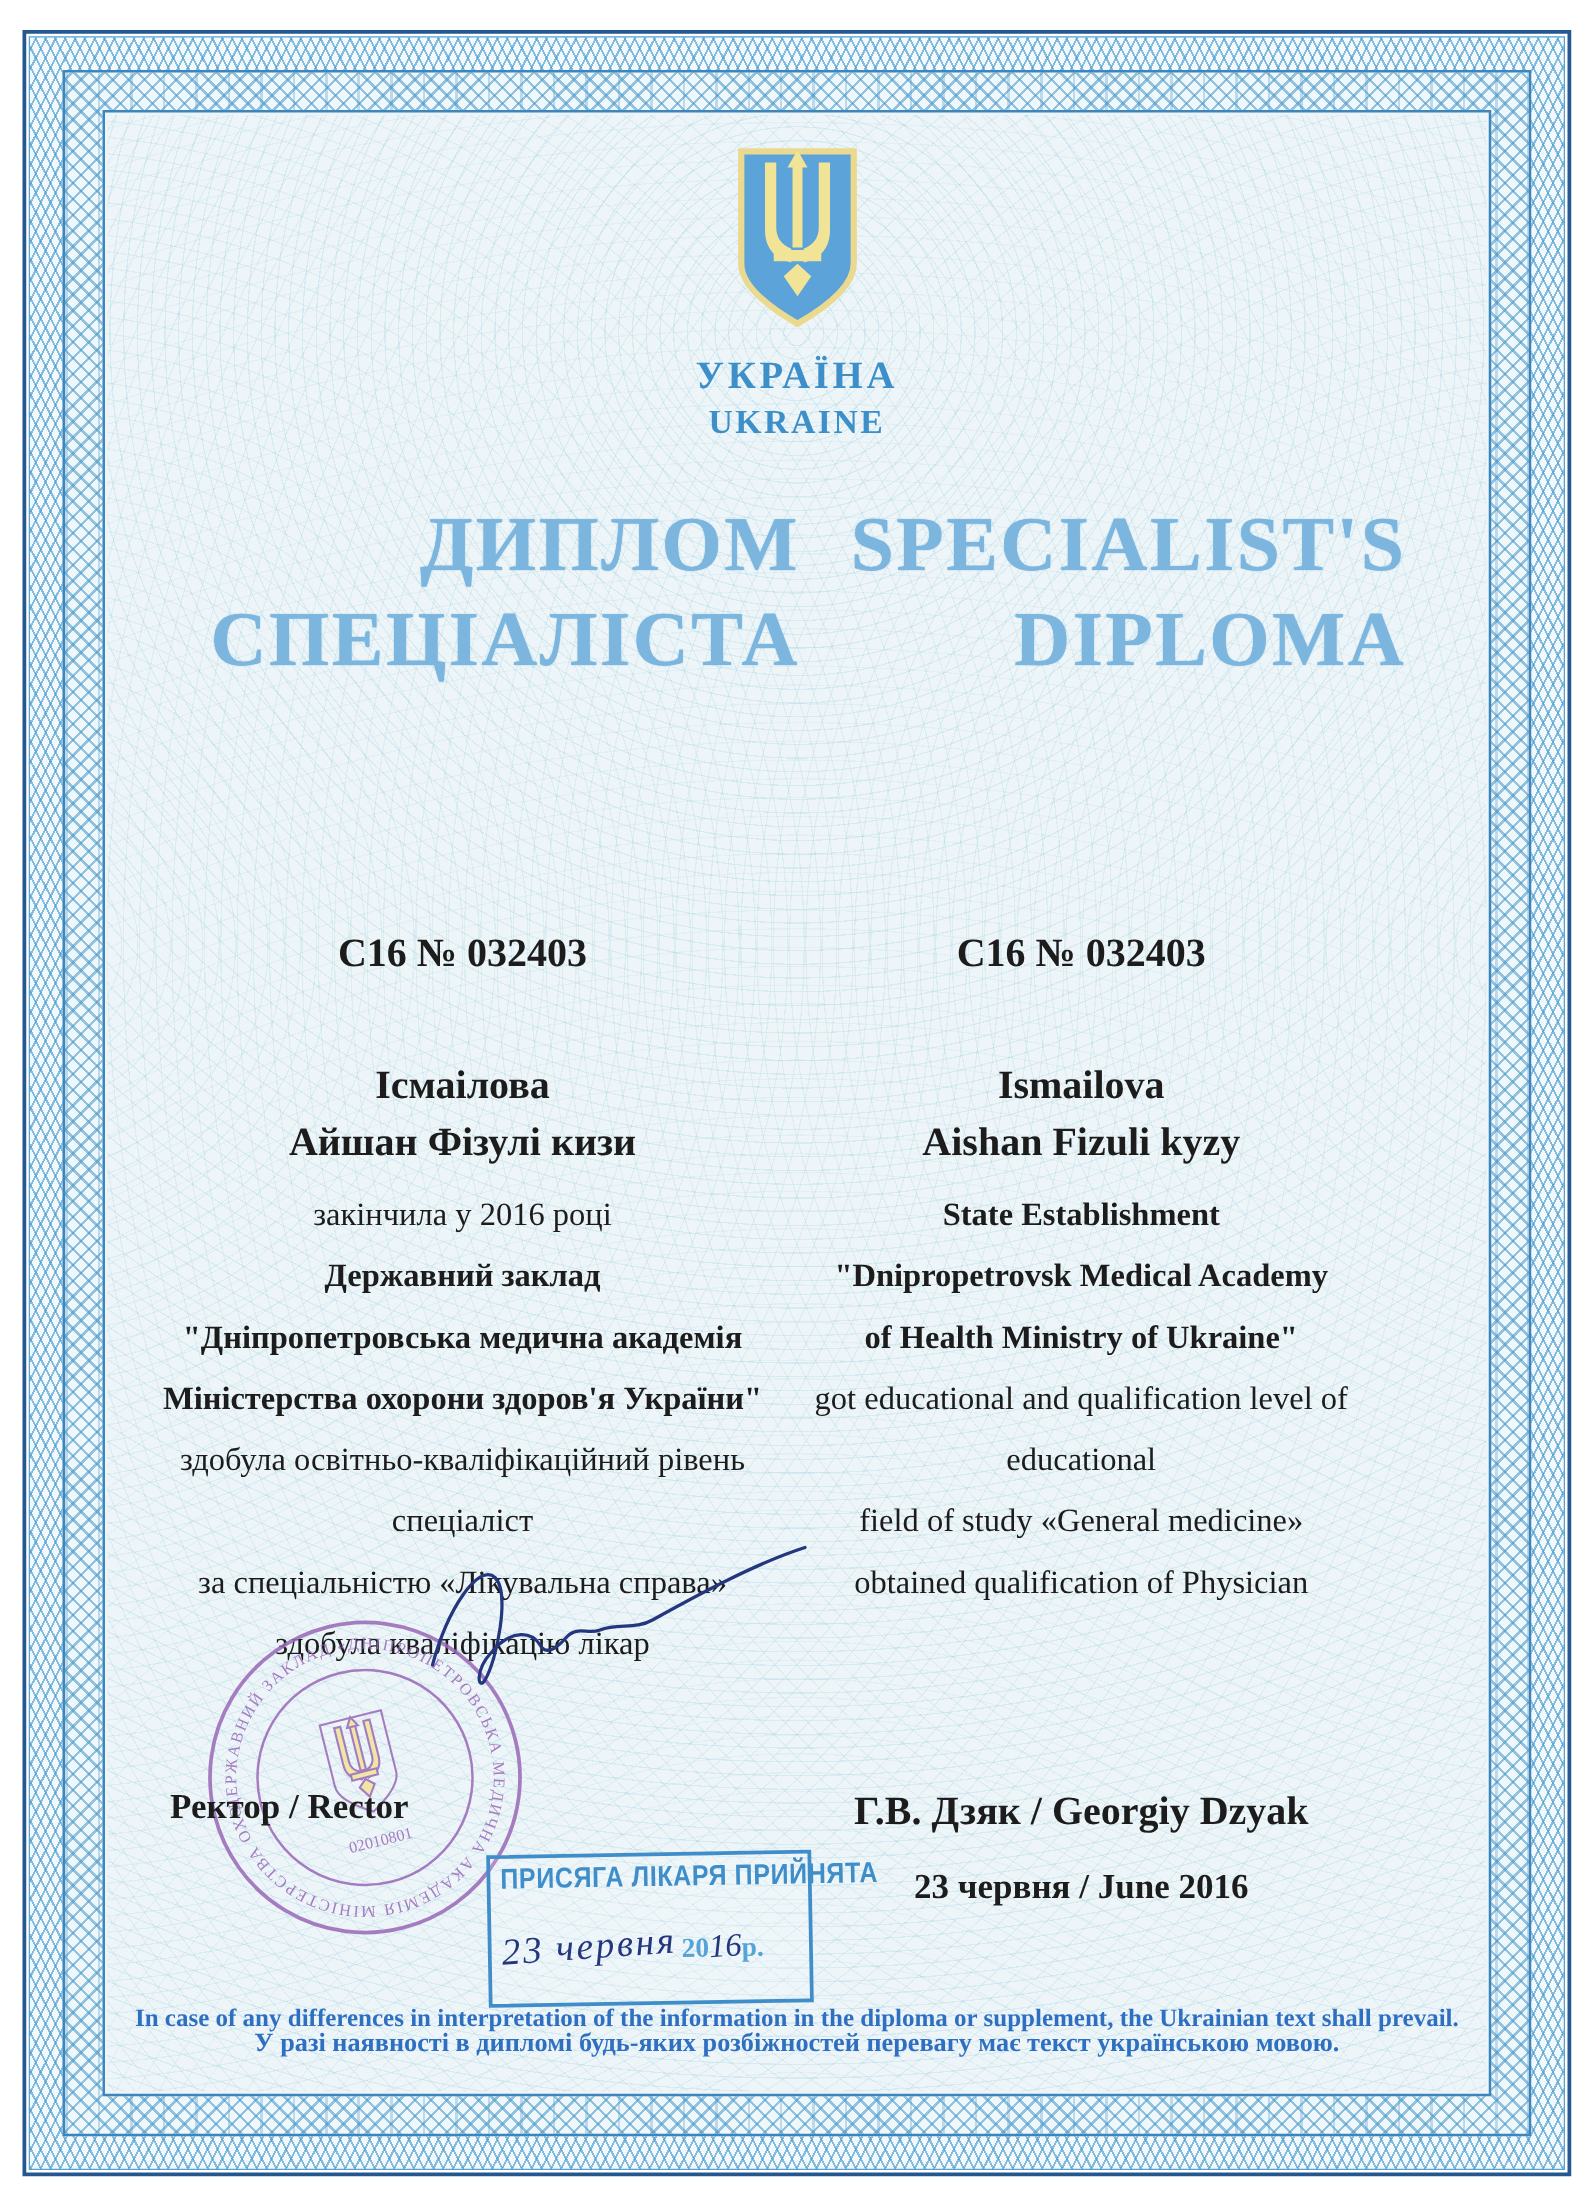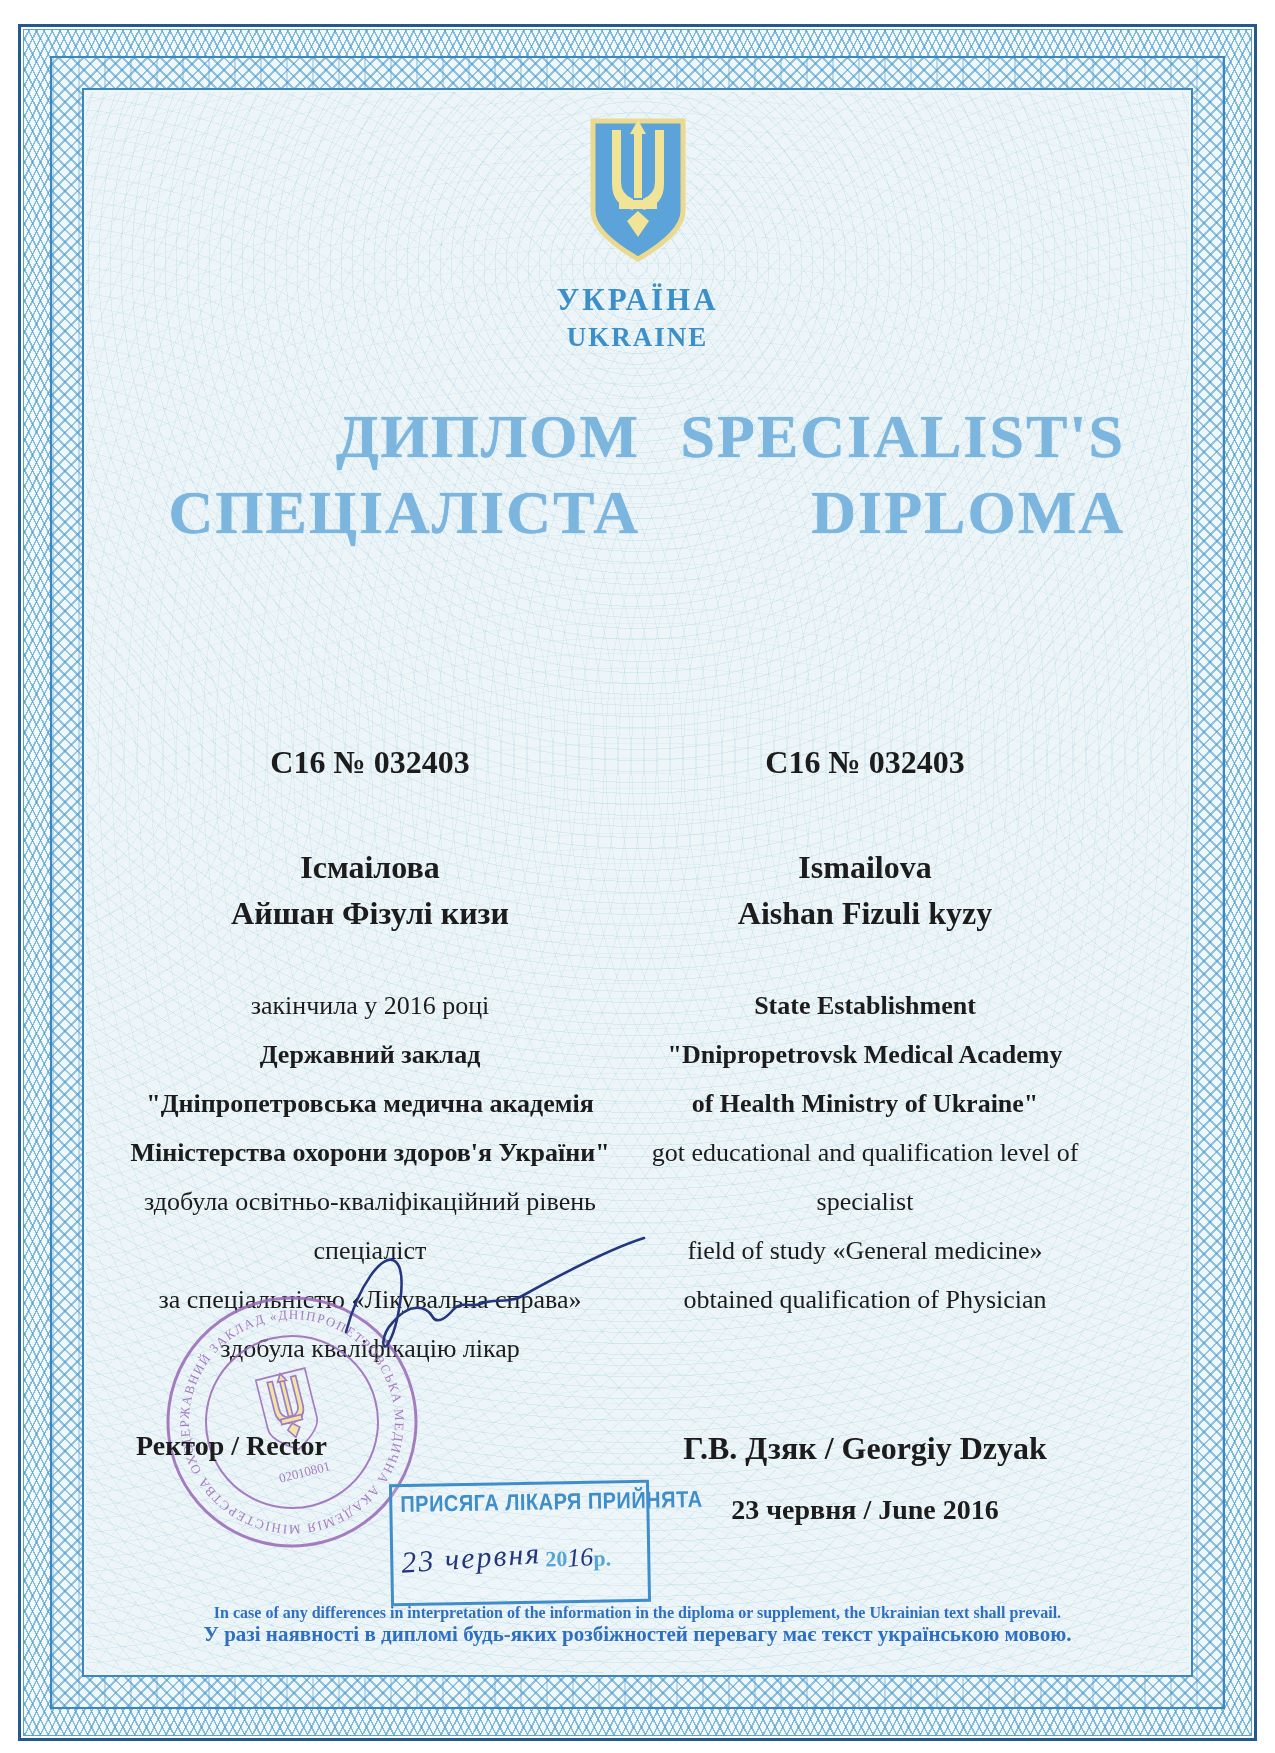--- a/index.html
+++ b/index.html
@@ -37,40 +37,40 @@
   
   .title{position:absolute;top:306px;text-align:right;font-weight:bold;color:#7cb6de;
          font-size:62px;line-height:76px;letter-spacing:2px;text-shadow:0 0 1px #69a9d5;}
   .col-l{left:14px;width:540px;}
   .col-r{left:519px;width:520px;}
   
   .colblock{position:absolute;text-align:center;}
   .num{top:652px;font-size:32px;font-weight:bold;}
   .names{top:756px;font-size:32px;font-weight:bold;line-height:38px;}
   .names .n2{margin-top:8px;}
-  .body{top:889px;font-size:26px;line-height:49px;}
+  .body{top:855px;font-size:26px;line-height:49px;}
   .body .b{font-weight:bold;}
   
   .rector{position:absolute;left:50px;top:1338px;font-size:28px;font-weight:bold;}
   .rname {position:absolute;left:519px;width:520px;top:1338px;text-align:center;font-size:32px;font-weight:bold;}
   .rdate {position:absolute;left:519px;width:520px;top:1402px;text-align:center;font-size:28px;font-weight:bold;}
   .seal{position:absolute;left:76px;top:1200px;transform:rotate(-14deg);opacity:.85;}
   .sig{position:absolute;left:252px;top:1140px;}
   .oath{position:absolute;left:304px;top:1390px;width:238px;height:104px;
         border:3px solid #3f8ec9;transform:rotate(-1deg);padding:6px 8px;background:rgba(255,255,255,.15);}
   .oath .t{font-family:"Liberation Sans","DejaVu Sans",sans-serif;font-weight:bold;font-size:20px;
            color:#3f8ec9;letter-spacing:.5px;transform:scaleY(1.15);white-space:nowrap;}
   .oath .row{margin-top:26px;white-space:nowrap;}
   .hand{font-style:italic;color:#24367e;font-size:30px;letter-spacing:2px;display:inline-block;transform:rotate(-3deg);}
   .hand.small{font-size:26px;letter-spacing:0;}
   .printedyear{color:#55a4d6;font-size:22px;font-weight:bold;}
   
   .footer{position:absolute;left:0;width:100%;text-align:center;font-weight:bold;}
   .footer.uk{top:1530px;font-size:21px;color:#2f6fc2;}
-  .footer.en{top:1512px;font-size:16px;color:#2f6fc2;}
+  .footer.en{top:1512px;font-size:20px;color:#2f6fc2;}
 </style>
 </head>
 <body>
 
 <div class="page">
   <div class="f1">
     <div class="f2">
       <div class="f3">
         <div class="f4">
           <div class="content">
@@ -120,21 +120,21 @@
               <div>спеціаліст</div>
               <div>за спеціальністю «Лікувальна справа»</div>
               <div>здобула кваліфікацію лікар</div>
             </div>
 
             <div class="colblock col-r body">
               <div class="b">State Establishment</div>
               <div class="b">"Dnipropetrovsk Medical Academy</div>
               <div class="b">of Health Ministry of Ukraine"</div>
               <div>got educational and qualification level of</div>
-              <div>specialist</div>
+              <div>educational</div>
               <div>field of study «General medicine»</div>
               <div>obtained qualification of Physician</div>
             </div>
 
             <svg class="seal" width="260" height="260" viewBox="0 0 260 260">
               <circle cx="130" cy="130" r="124" fill="none" stroke="#9a68b8" stroke-width="3"></circle>
               <circle cx="130" cy="130" r="86" fill="none" stroke="#9a68b8" stroke-width="2"></circle>
               <defs>
                 <path id="sealring" d="M130,130 m-103,0 a103,103 0 1,1 206,0 a103,103 0 1,1 -206,0"></path>
               </defs>

